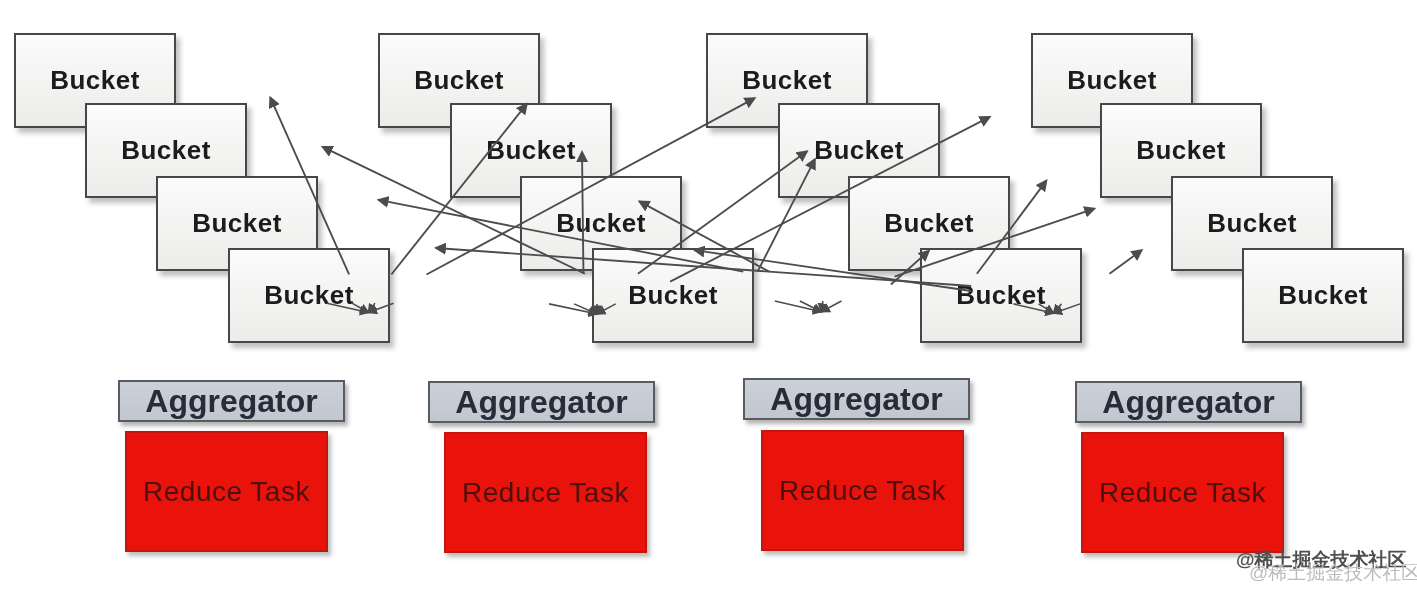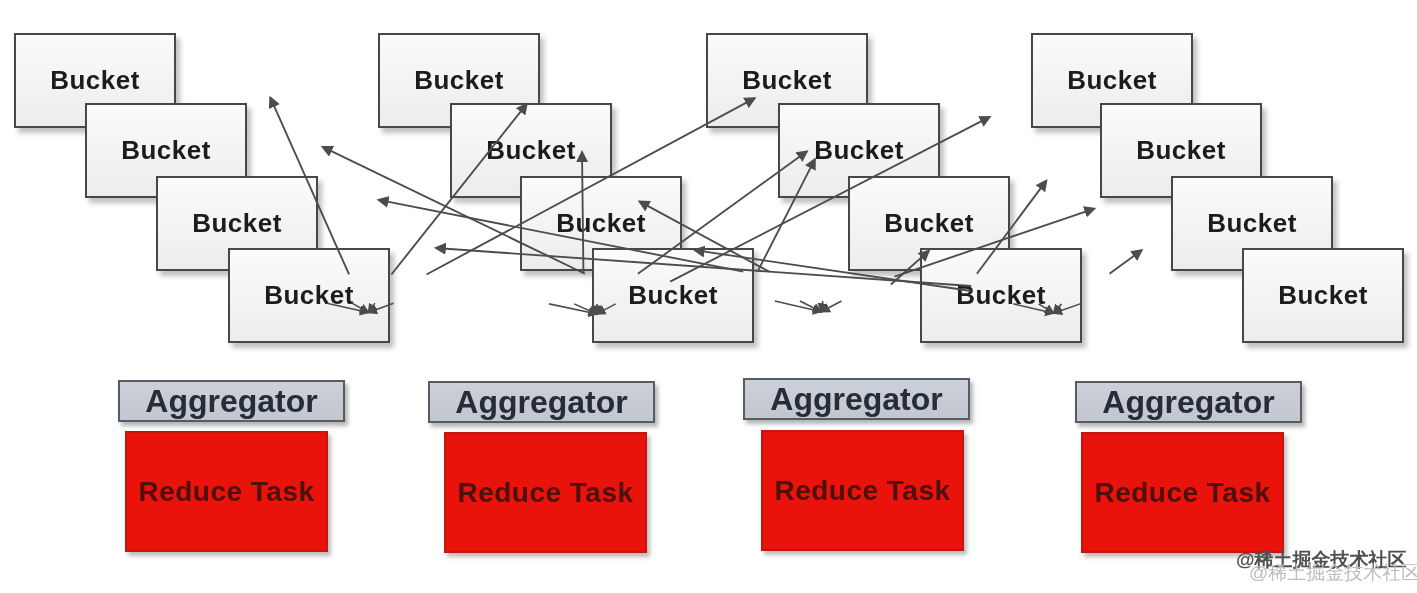--- a/index.html
+++ b/index.html
@@ -32,21 +32,21 @@
     background:linear-gradient(180deg,var(--aggregator-fill-top) 0%,var(--aggregator-fill-bottom) 100%);
     border:2px solid var(--aggregator-border);
     box-shadow:3px 4px 4px rgba(110,110,110,0.5);
   }
   .aggregator .node-label{font-size:32px;font-weight:bold;color:var(--aggregator-text);letter-spacing:0px;}
   .reduce-task{
     background:var(--reduce-fill);
     border:2px solid var(--reduce-border);
     box-shadow:3px 4px 4px rgba(125,125,125,0.5);
   }
-  .reduce-task .node-label{font-size:28px;font-weight:bold;color:var(--reduce-text);letter-spacing:0.5px;}
+  .reduce-task .node-label{font-size:28px;font-weight:normal;color:var(--reduce-text);letter-spacing:0.5px;}
   #layer-arrows line{stroke:var(--arrow);stroke-width:2.6;}
   #layer-arrows line.fan{stroke-width:2.2;}
   .watermark{position:absolute;white-space:nowrap;font-size:19px;line-height:19px;}
   .watermark.primary{left:1236px;top:550px;color:var(--watermark-dark);font-weight:bold;}
   .watermark.secondary{left:1249px;top:563px;color:var(--watermark-light);font-weight:normal;}
 </style>
 </head>
 <body>
 
 <div id="stage">

